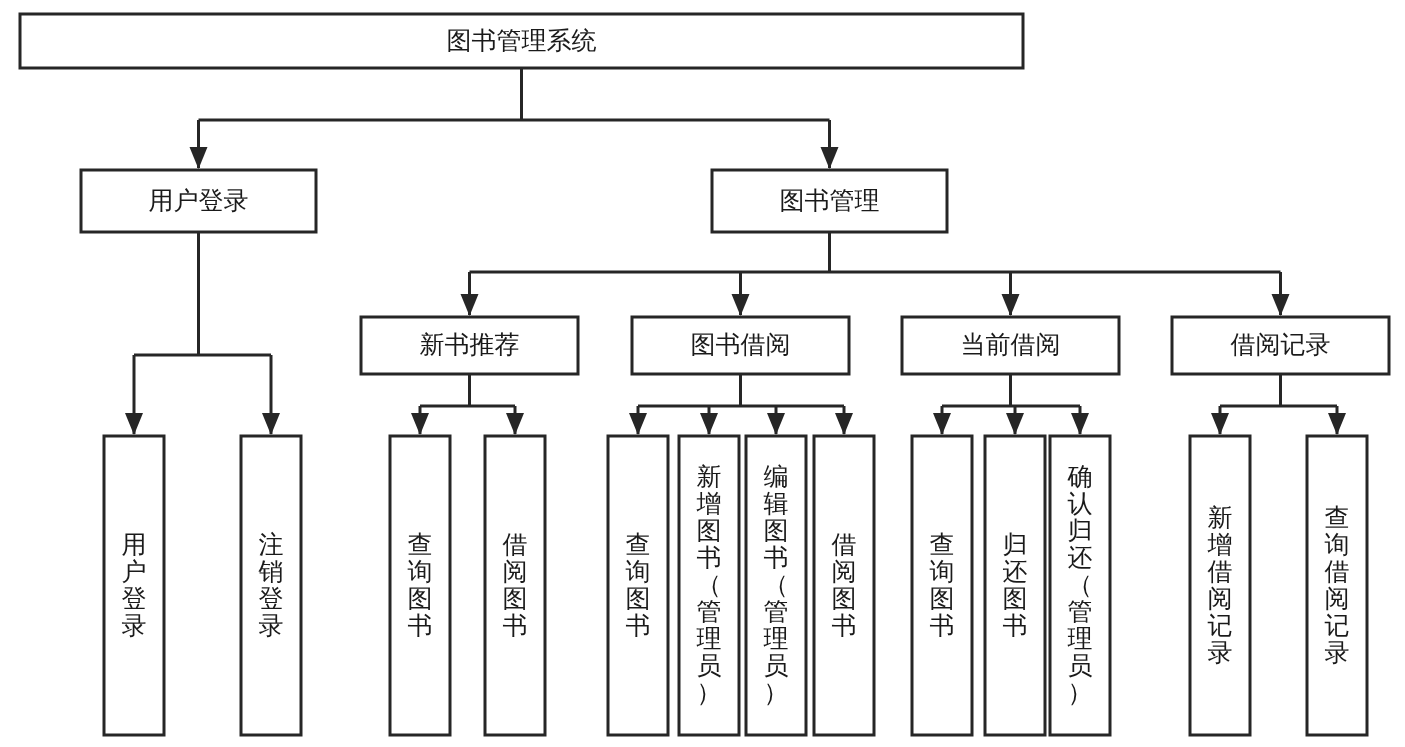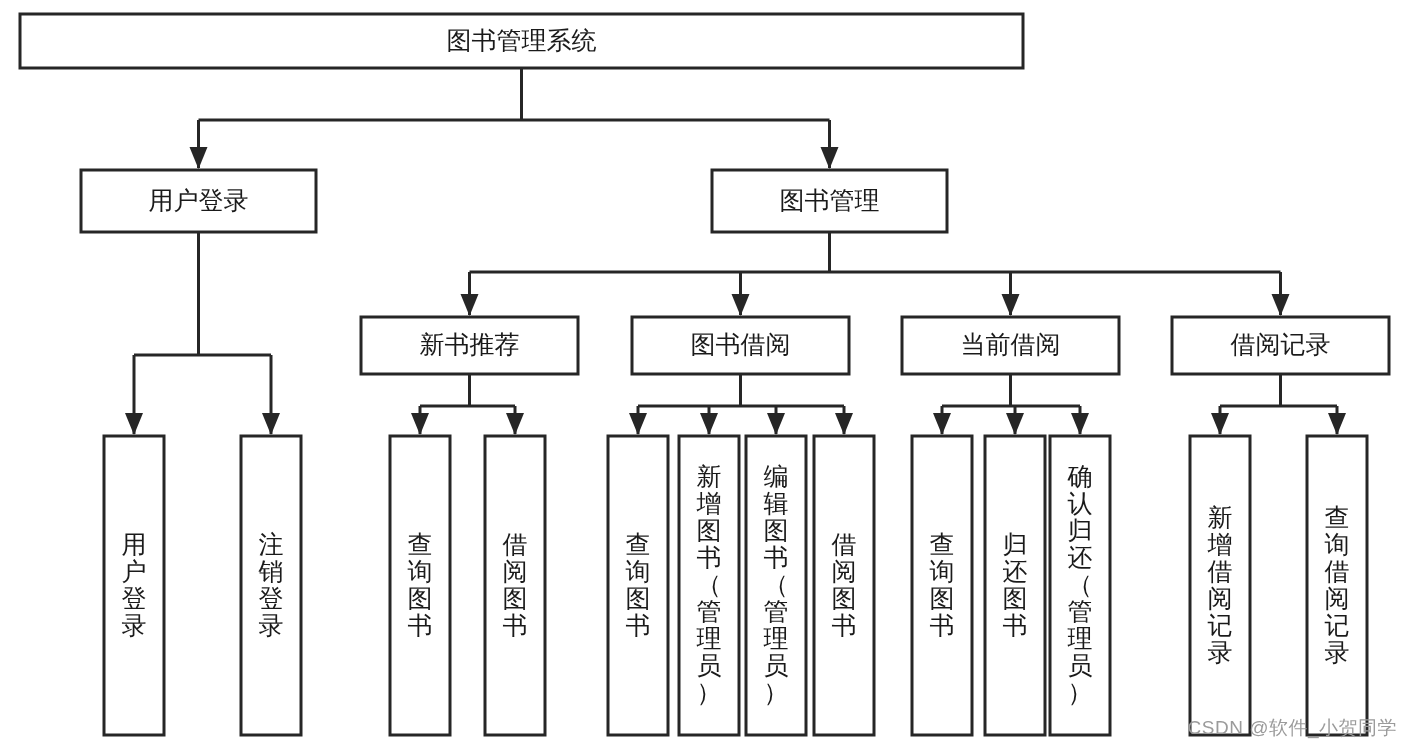--- a/index.html
+++ b/index.html
@@ -199,15 +199,14 @@
           <rect x="1190" y="436" width="60" height="299" class="node-rect"></rect>
           <text x="1220" class="node-label-v"><tspan x="1220" y="525.56">新</tspan><tspan x="1220" y="552.56">增</tspan><tspan x="1220" y="579.56">借</tspan><tspan x="1220" y="606.56">阅</tspan><tspan x="1220" y="633.56">记</tspan><tspan x="1220" y="660.56">录</tspan></text>
         </g>
         <g>
           <rect x="1307" y="436" width="60" height="299" class="node-rect"></rect>
           <text x="1337" class="node-label-v"><tspan x="1337" y="525.56">查</tspan><tspan x="1337" y="552.56">询</tspan><tspan x="1337" y="579.56">借</tspan><tspan x="1337" y="606.56">阅</tspan><tspan x="1337" y="633.56">记</tspan><tspan x="1337" y="660.56">录</tspan></text>
         </g>
       </g>
   </svg>
 
-  <div class="watermark">CSDN @软件_小贺同学</div>
 
 </div>
 
 </body></html>

